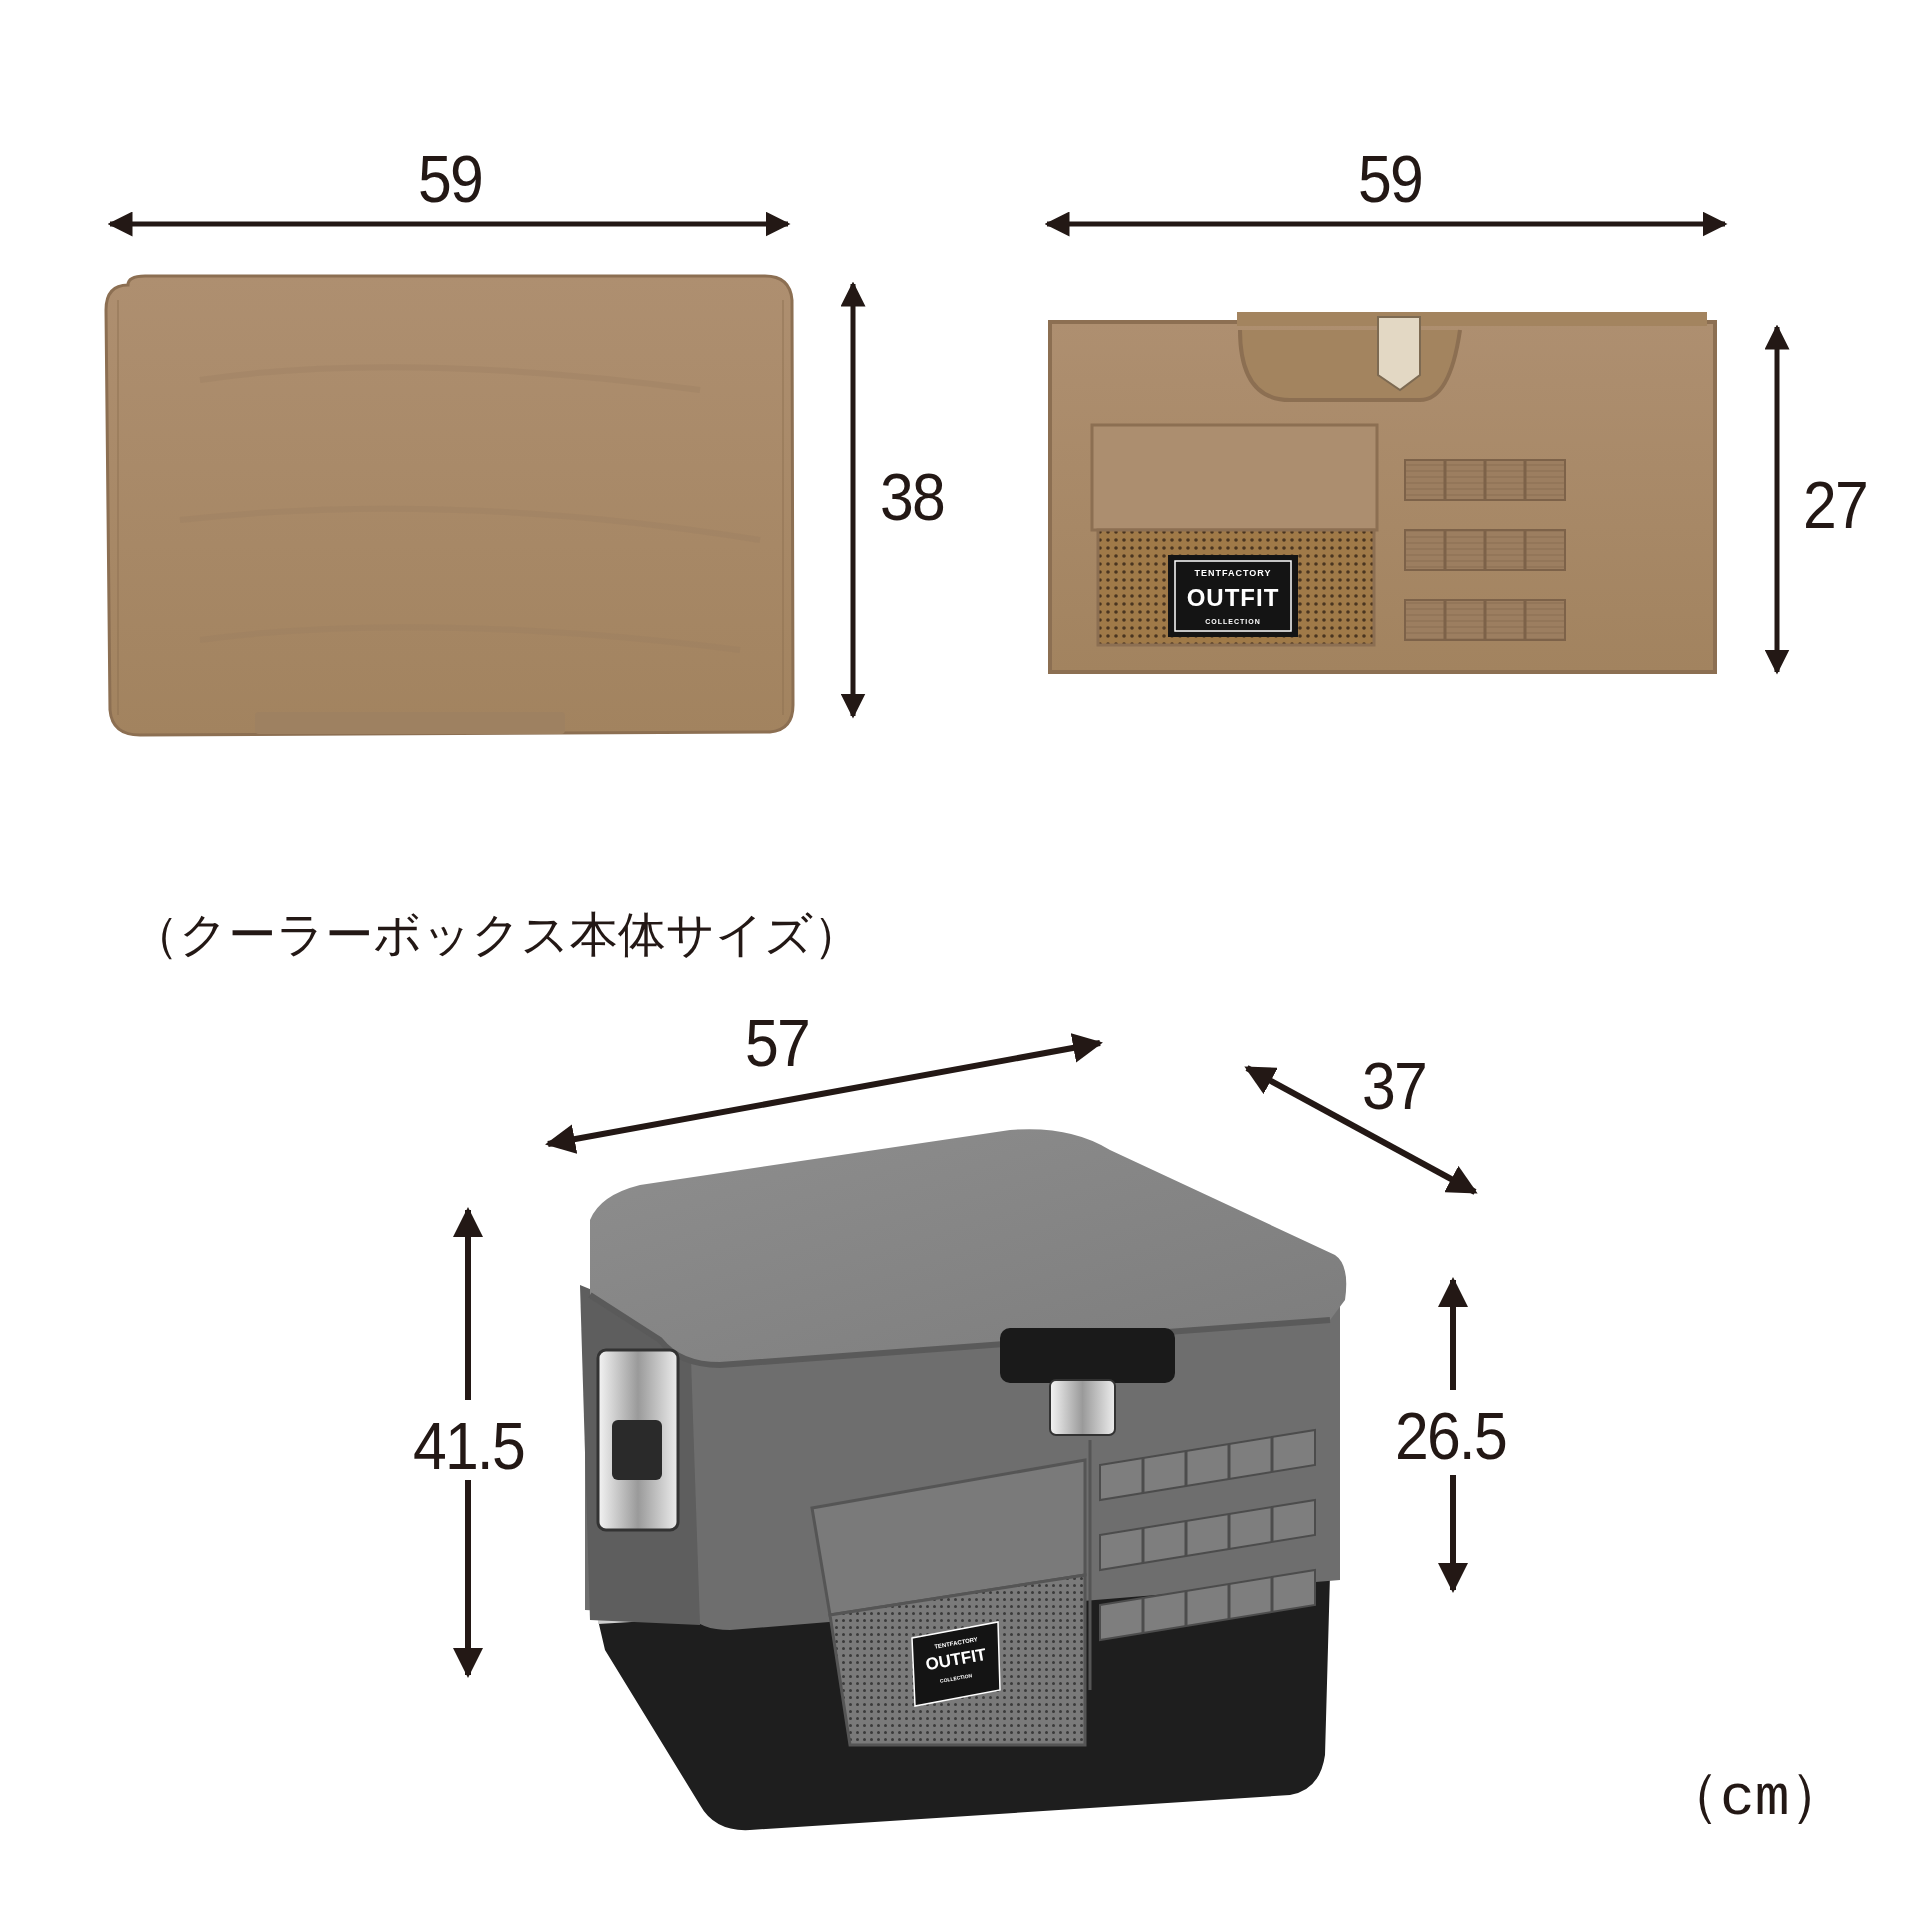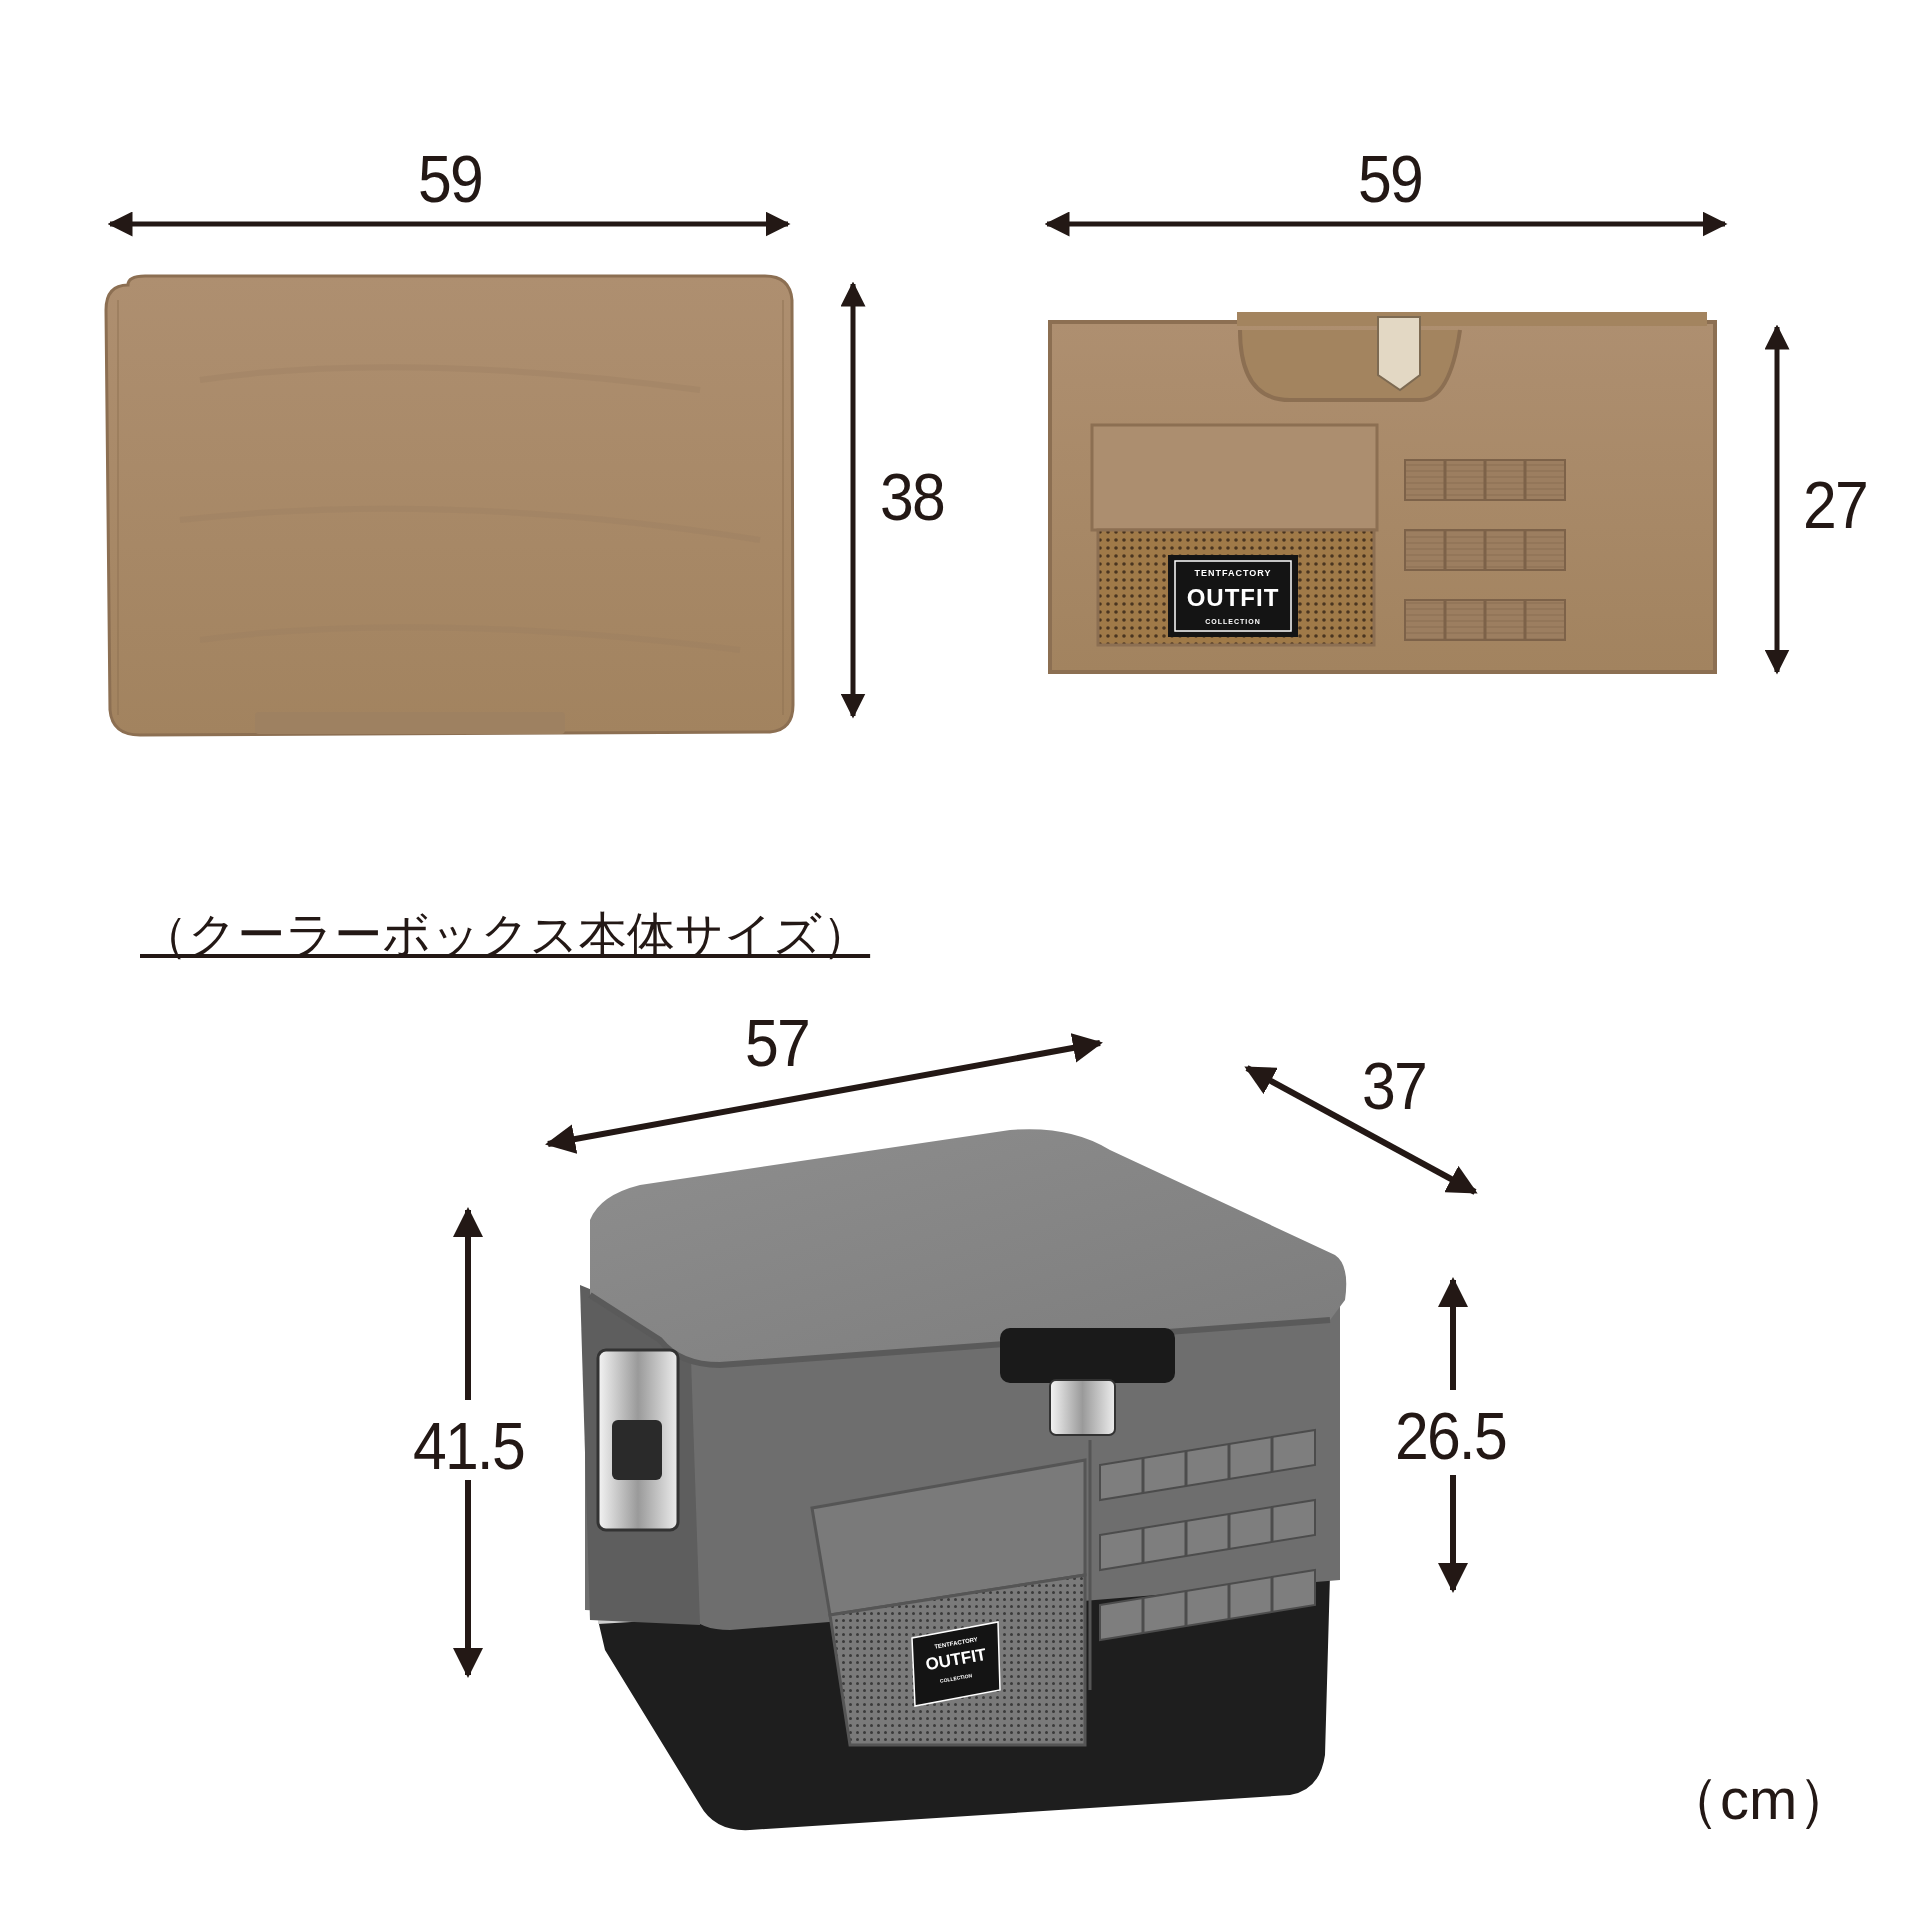--- a/index.html
+++ b/index.html
@@ -1,21 +1,21 @@
 <!DOCTYPE html>
 <html><head>
 <meta charset="utf-8">
 <style>
   html,body{margin:0;padding:0;background:#ffffff;}
   body{width:1919px;height:1920px;position:relative;overflow:hidden;
        font-family:"Liberation Sans","DejaVu Sans",sans-serif;color:#231815;}
   .abs{position:absolute;}
   .dim{font-size:66px;line-height:1;letter-spacing:-2px;transform:scaleX(0.92);transform-origin:left top;}
   .caption{font-size:48px;line-height:1;font-family:"DejaVu Sans",sans-serif;letter-spacing:0;}
-  .unit{font-size:58px;line-height:1;font-family:Liberation Sans, sans-serif;}
+  .unit{font-size:58px;line-height:1;font-family:Liberation Mono, monospace;}
   svg{position:absolute;left:0;top:0;}
 </style>
 </head>
 <body>
 
 <svg width="1919" height="1920" viewBox="0 0 1919 1920">
   <defs>
     <marker id="ah" viewBox="0 0 10 10" refX="9" refY="5" markerWidth="5" markerHeight="5" orient="auto-start-reverse">
       <path d="M0,0 L10,5 L0,10 z" fill="#231815"></path>
     </marker>
@@ -156,20 +156,20 @@
 <div class="abs" style="left:912px;top:1640px;width:88px;text-align:center;color:#fff;font-size:6px;font-weight:bold;transform:rotate(-10deg);">TENTFACTORY</div>
 <div class="abs" style="left:912px;top:1650px;width:88px;text-align:center;color:#fff;font-size:17px;font-weight:bold;transform:rotate(-10deg);">OUTFIT</div>
 <div class="abs" style="left:912px;top:1675px;width:88px;text-align:center;color:#fff;font-size:5px;font-weight:bold;transform:rotate(-10deg);">COLLECTION</div>
 
 <div class="abs dim" style="left:418px;top:146px;">59</div>
 <div class="abs dim" style="left:880px;top:464px;">38</div>
 
 <div class="abs dim" style="left:1358px;top:146px;">59</div>
 <div class="abs dim" style="left:1803px;top:472px;">27</div>
 
-<div class="abs caption" style="left:140px;top:910px;text-decoration:underline;">（クーラーボックス本体サイズ）</div>
+<div class="abs caption" style="left:131px;top:910px;">（クーラーボックス本体サイズ）</div>
 
 <div class="abs dim" style="left:745px;top:1010px;">57</div>
 <div class="abs dim" style="left:1362px;top:1053px;">37</div>
 <div class="abs dim" style="left:413px;top:1413px;">41.5</div>
 <div class="abs dim" style="left:1395px;top:1403px;">26.5</div>
 
 <div class="abs unit" style="left:1662px;top:1770px;">（cm）</div>
 
 </body></html>

